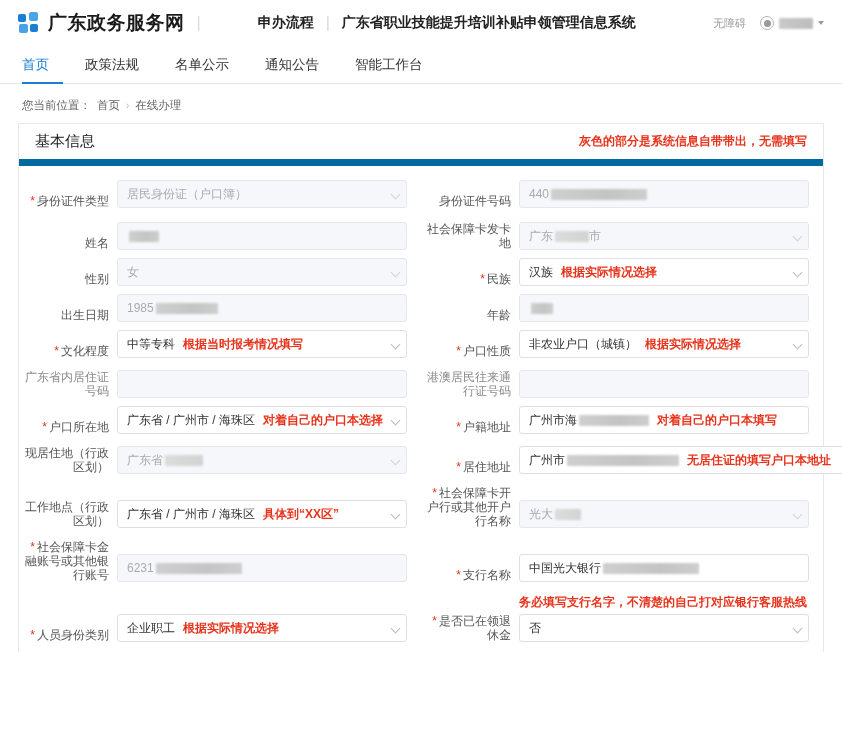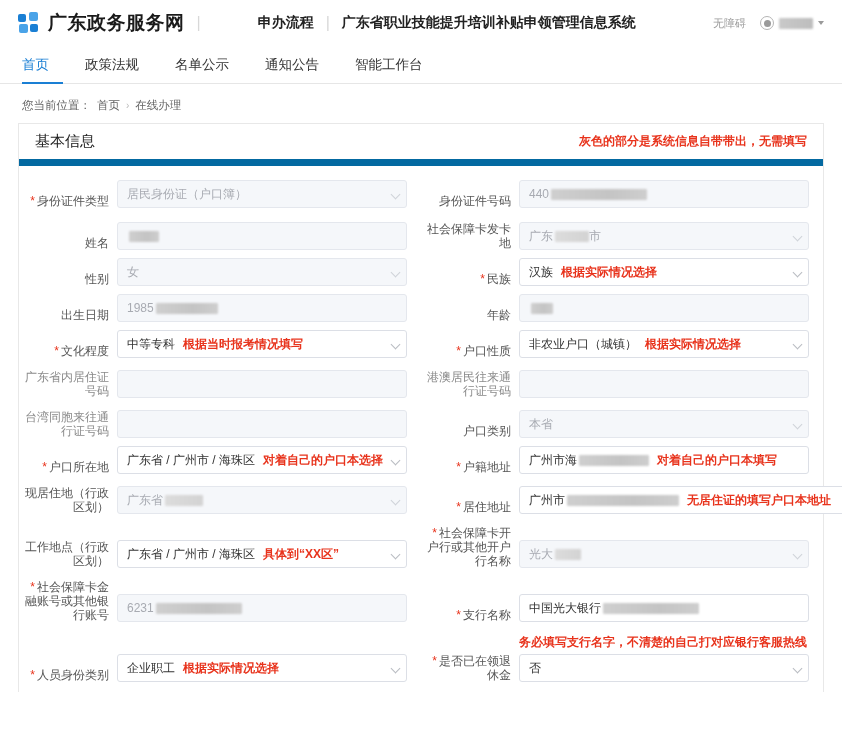--- a/index.html
+++ b/index.html
@@ -398,37 +398,20 @@
         </div>
       </div>
       <div class="cell">
         <div class="lab"><span class="dim">港澳居民往来通行证号码</span></div>
         <div class="ctrl">
           <div class="box ro"></div>
         </div>
       </div>
     </div>
 
-    <div class="row tall">
-      <div class="cell">
-        <div class="lab"><span class="dim">台湾同胞来往通行证号码</span></div>
-        <div class="ctrl">
-          <div class="box ro"></div>
-        </div>
-      </div>
-      <div class="cell">
-        <div class="lab"><span>户口类别</span></div>
-        <div class="ctrl">
-          <div class="box ro">
-              <span class="val">本省</span>
-            </div>
-          <span class="chev dim"></span>
-        </div>
-      </div>
-    </div>
 
     <div class="row">
       <div class="cell">
         <div class="lab"><span class="req">*</span><span>户口所在地</span></div>
         <div class="ctrl">
           <div class="box">
             <span class="val">广东省 / 广州市 / 海珠区</span>
             <span class="hint">对着自己的户口本选择</span>
           </div>
           <span class="chev"></span>

